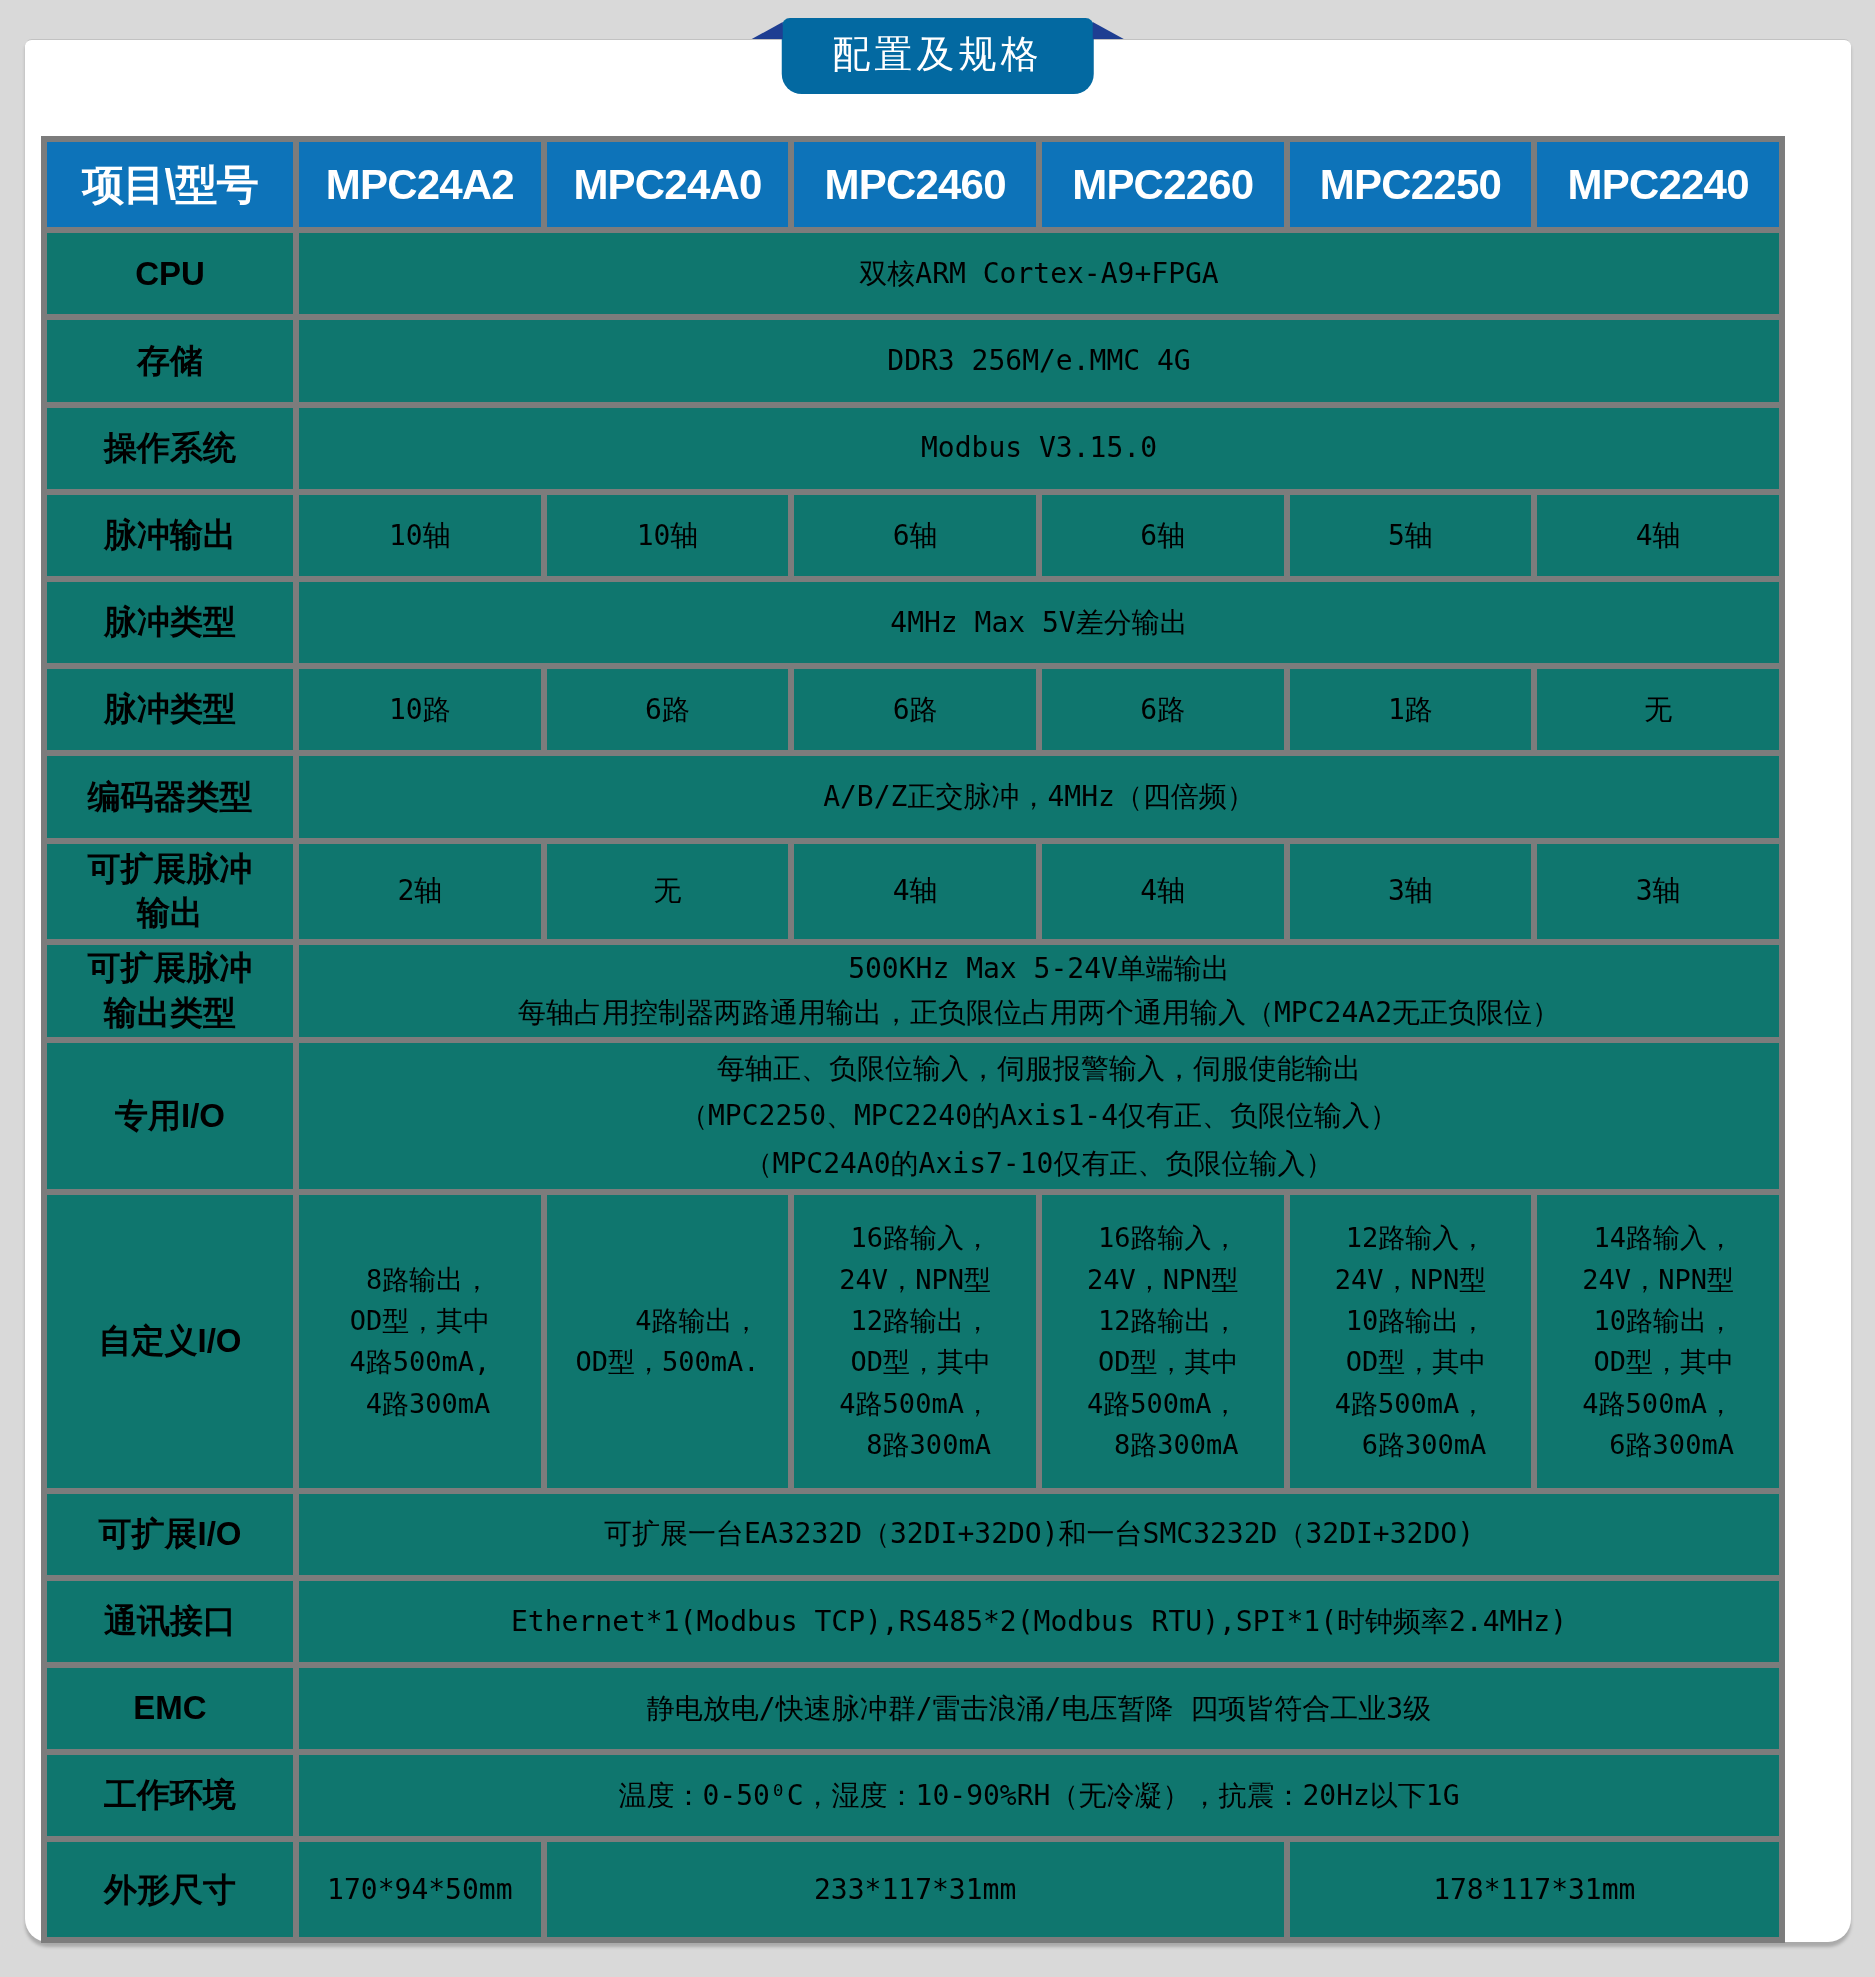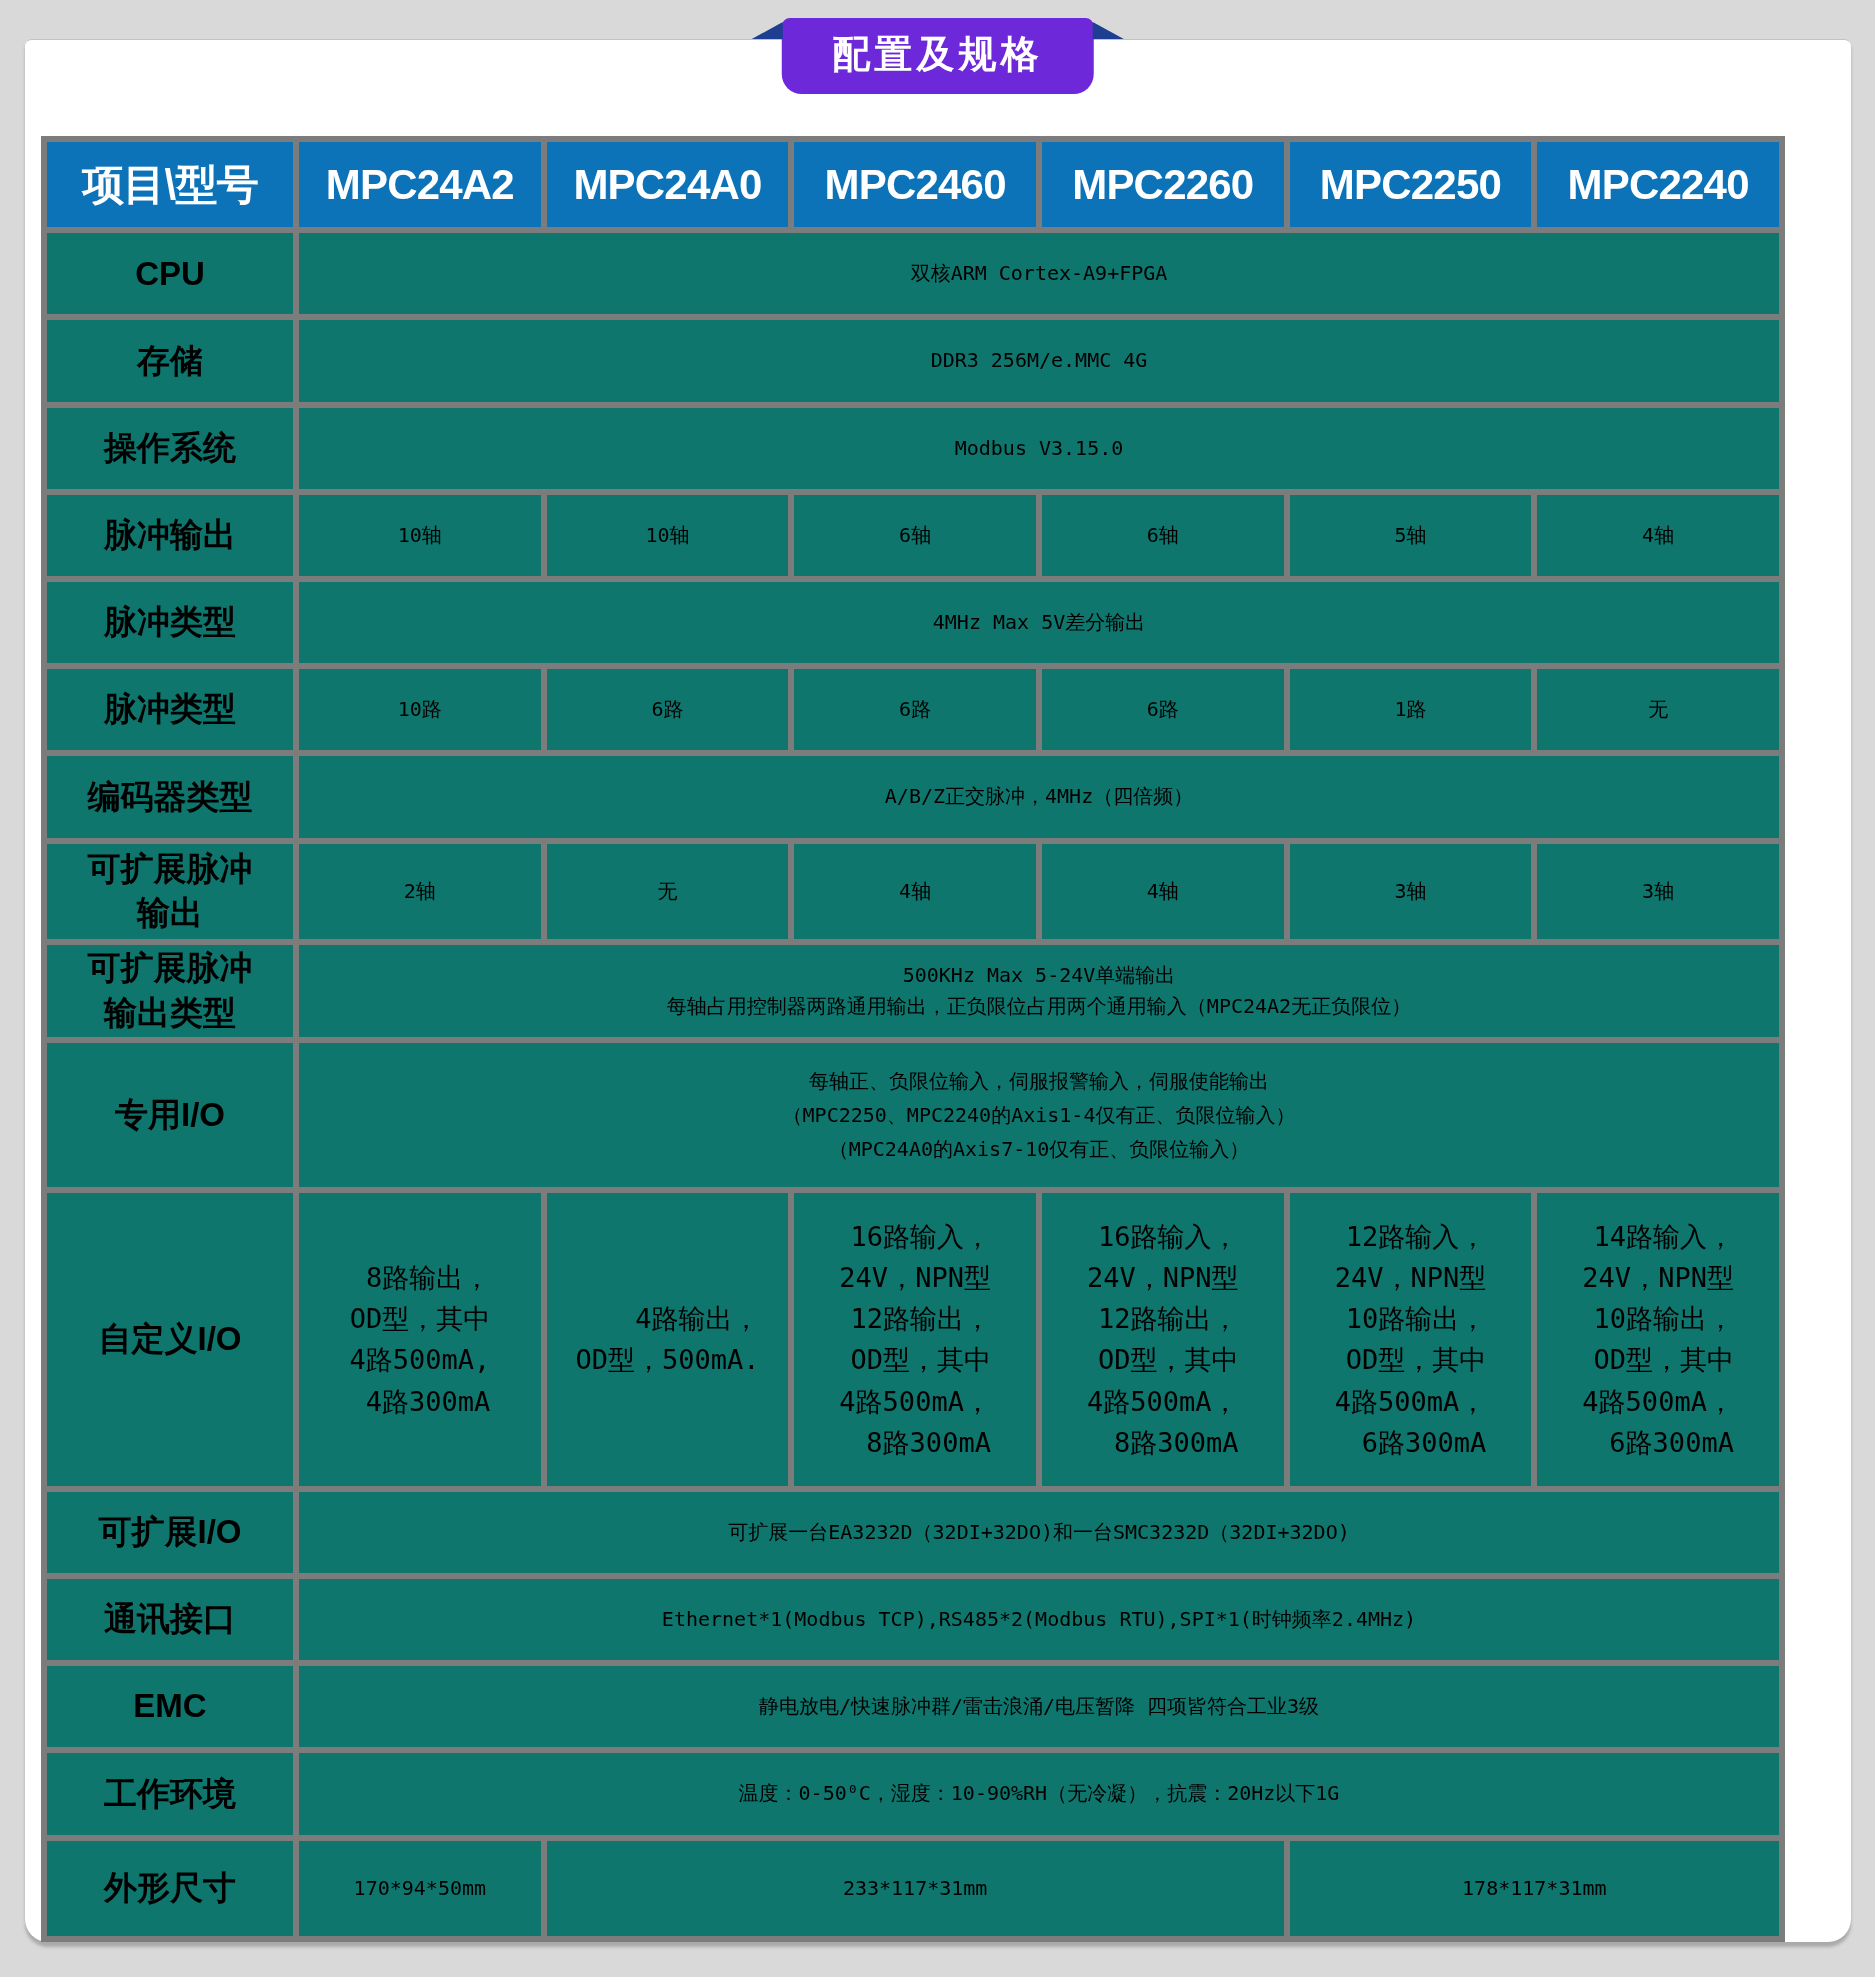--- a/index.html
+++ b/index.html
@@ -18,23 +18,23 @@
     border-radius:6.6px 6.6px 23px 23px;
     box-shadow:0 4.1px 3.3px rgba(0,0,0,0.22);
   }
   .badge-wrap {
     position:absolute; left:50%; top:18px;
     transform:translateX(-50%);
     z-index:5;
   }
   .badge {
     position:relative;
-    background:#6d28d9;
+    background:#0369a1;
     color:#ffffff;
-    font-weight:bold;
+    font-weight:normal;
     font-size:38px;
     letter-spacing:4.1px;
     padding:10.7px 51px 14px 51px;
     border-radius:8.2px 8.2px 20px 20px;
     white-space:nowrap;
   }
   .tri { position:absolute; width:0; height:0; top:4.1px; }
   .tri-left  { left:-30px;  border-left:31px solid transparent;  border-bottom:17.3px solid #1e3e92; }
   .tri-right { right:-30px; border-right:31px solid transparent; border-bottom:17.3px solid #1e3e92; }
 
@@ -63,21 +63,21 @@
   .spec td { background:#0f766e; }
   td.lbl {
     font-weight:bold;
     font-size:33px;
     color:#000;
     white-space:pre-line;
     line-height:1.35;
   }
   td.val {
     font-family:"DejaVu Sans Mono","Liberation Mono",monospace;
-    font-size:20px;
+    font-size:28px;
     color:#000;
     white-space:pre-line;
     line-height:1.55;
   }
   tr.r-std  td { height:78px; }
   tr.r-exp1 td { height:92px; }
   tr.r-exp2 td { height:89px; }
   tr.r-ded  td { height:141px; line-height:1.7; }
   tr.r-cust td { height:286px; }
   tr.r-cust td.val { font-size:27px; line-height:1.53; padding:3.3px 1.6px; }

